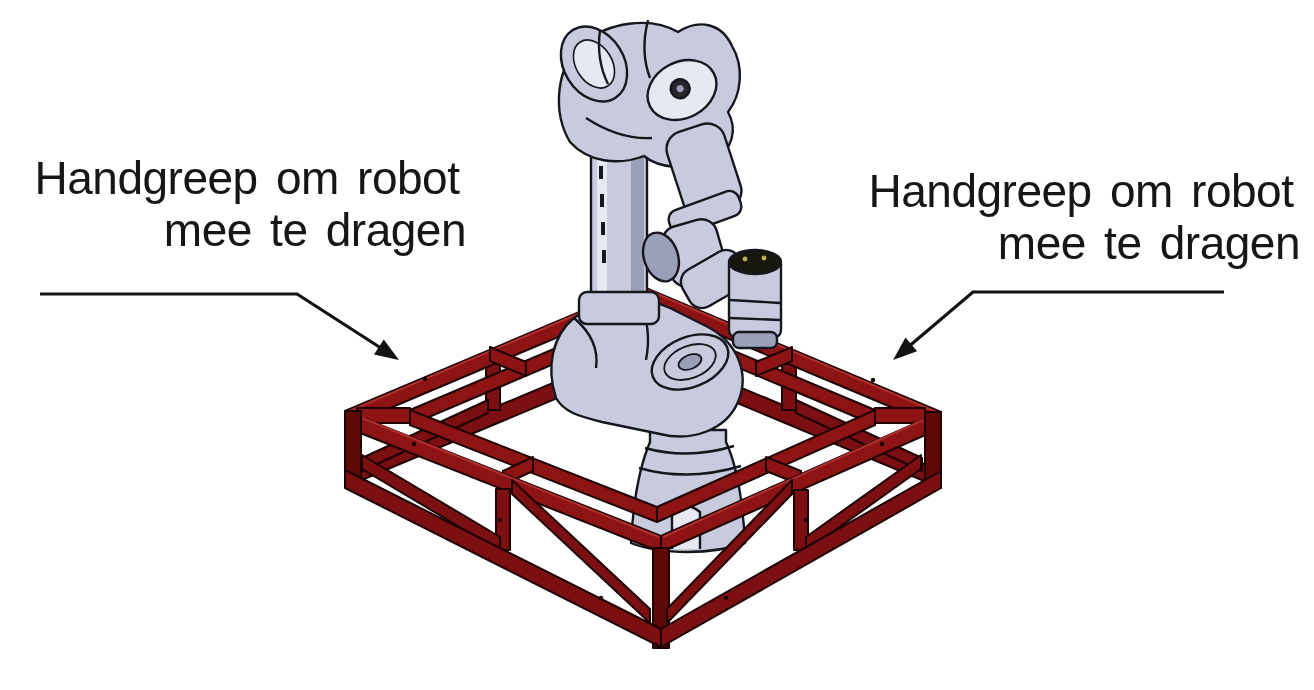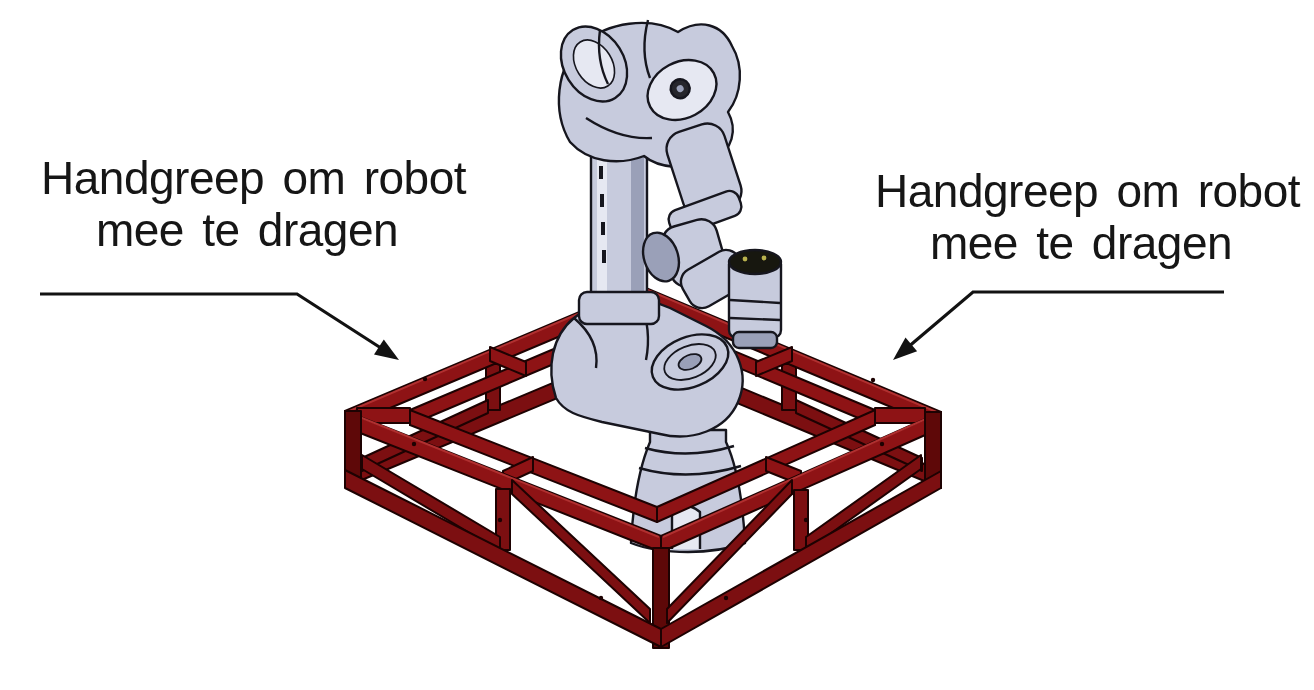--- a/index.html
+++ b/index.html
@@ -16,22 +16,22 @@
     width:438px;
     color:#161616;
     font-size:46px;
     line-height:52px;
     letter-spacing:-0.5px;
     word-spacing:6px;
     white-space:nowrap;
   }
   .label-left{left:28px;top:152px;}
   .label-right{left:862px;top:165px;}
-  .label .l1{text-align:right;}
-  .label .l2{text-align:center;}
+  .label .l1{text-align:center;}
+  .label .l2{text-align:right;}
   
   .beam{stroke-linejoin:round;}
 </style>
 </head>
 <body>
 
 <div class="canvas">
 
   <svg class="scene-svg" viewBox="0 0 1314 690">
 

